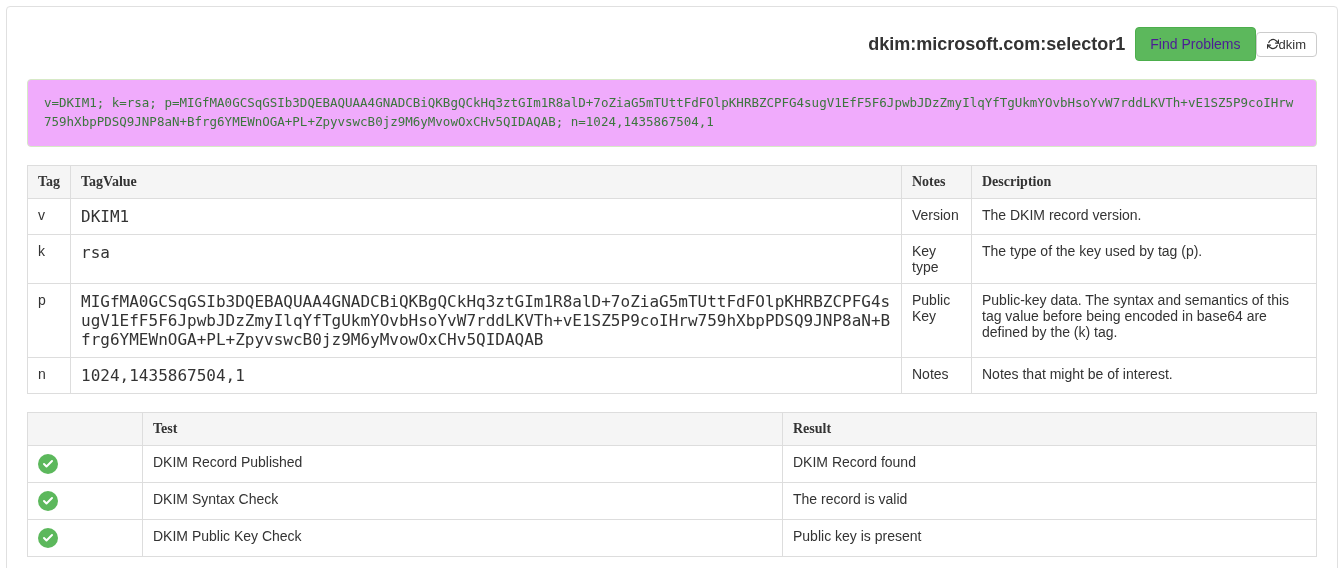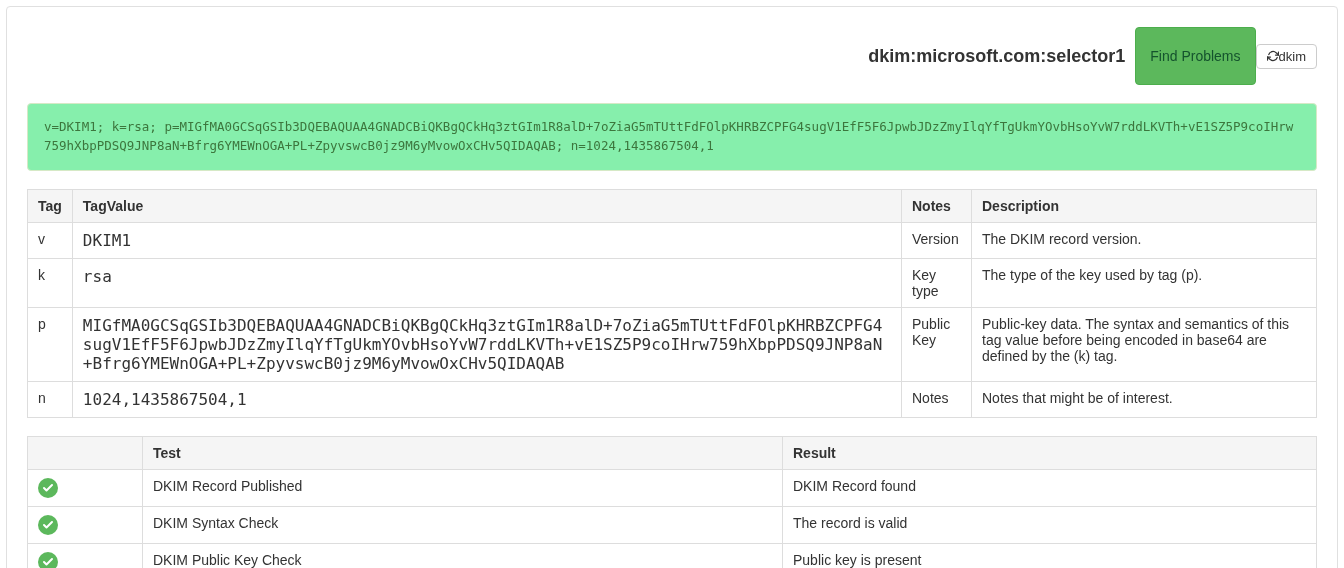--- a/index.html
+++ b/index.html
@@ -28,45 +28,45 @@
       align-items: center;
       gap: 10px;
     }
     .page-title {
       font-size: 18px;
       font-weight: 700;
       color: #333;
     }
     .btn-find {
       background: #5cb85c;
-      color: #14532d;
+      color: #4c1d95;
       border: 1px solid #4cae4c;
       border-radius: 4px;
-      padding: 20px 14px;
+      padding: 8px 14px;
       font-size: 14px;
       cursor: pointer;
     }
     .btn-dkim {
       background: #fff;
       color: #333;
       border: 1px solid #ccc;
       border-radius: 4px;
       padding: 4px 10px;
       font-size: 13px;
       cursor: pointer;
       display: inline-flex;
       align-items: center;
     }
     .refresh-icon {
       display: inline-block;
       width: 12px;
       height: 12px;
     }
     .alert-success {
-      background: #86efac;
+      background: #f0abfc;
       border: 1px solid #d6e9c6;
       color: #3c763d;
       border-radius: 4px;
       padding: 14px 16px;
       margin-bottom: 18px;
       font-family: "SFMono-Regular", Menlo, Consolas, monospace;
       font-size: 12.5px;
       word-break: break-all;
       line-height: 1.5;
     }
@@ -79,20 +79,21 @@
     th, td {
       border: 1px solid #ddd;
       padding: 8px 10px;
       text-align: left;
       vertical-align: top;
       font-size: 14px;
     }
     th {
       background: #f5f5f5;
       font-weight: 700;
+      font-family: Liberation Serif, serif;
     }
     .mono {
       font-family: "SFMono-Regular", Menlo, Consolas, monospace;
       font-size: 16px;
       word-break: break-all;
     }
     .col-tag { width: 42px; }
     .col-name { width: 70px; }
     .col-desc { width: 345px; }
     .check-cell { width: 115px; text-align: left; padding-left: 10px; }

